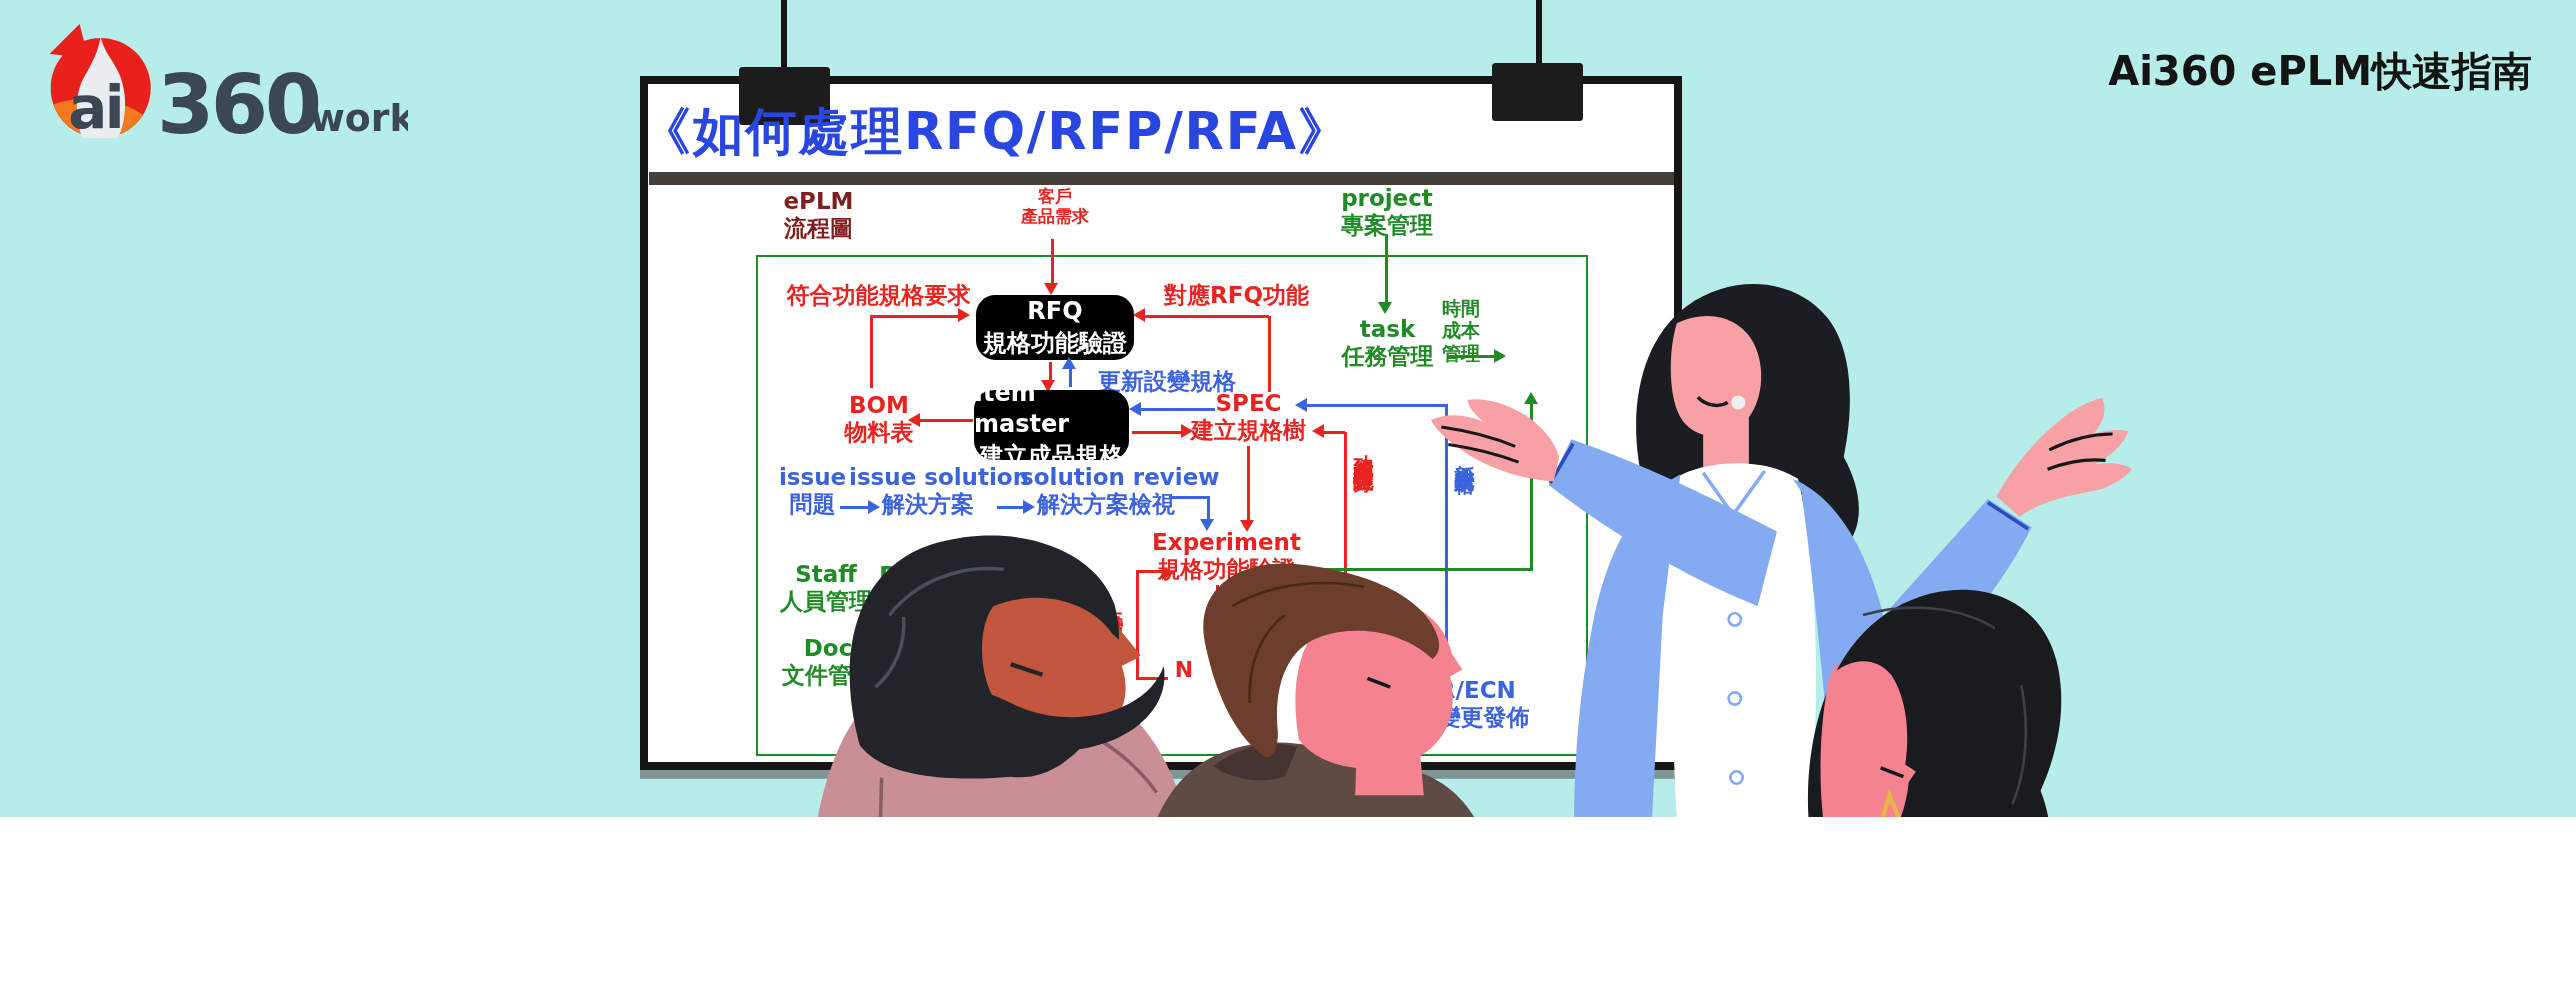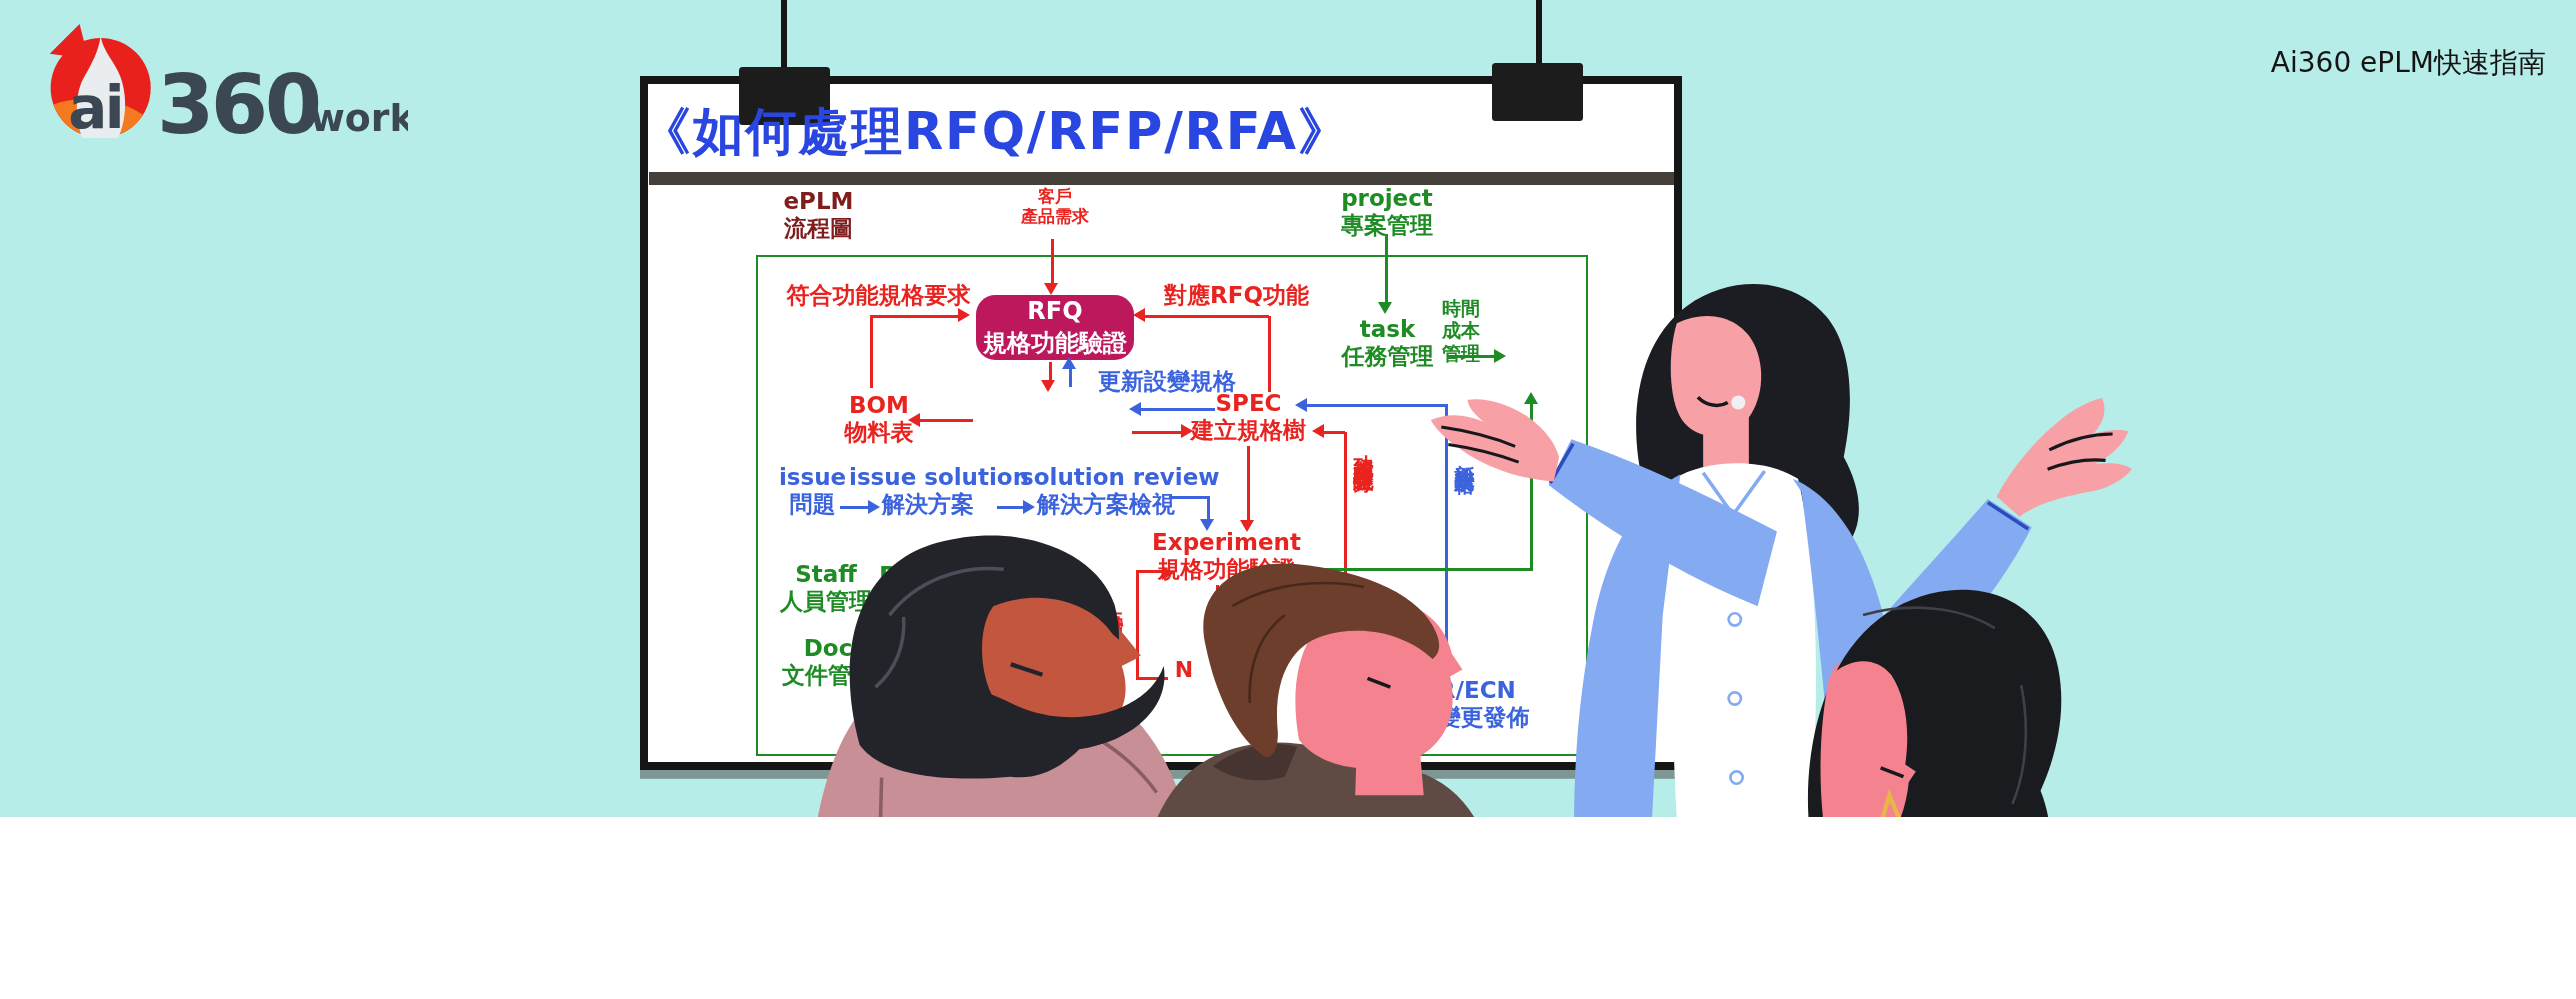--- a/index.html
+++ b/index.html
@@ -12,36 +12,36 @@
   .board-title{position:absolute;left:640px;top:98px;width:1042px;text-align:left;
                font-size:51px;font-weight:700;color:#2946e0;letter-spacing:1.8px}
   .divider{position:absolute;left:649px;top:172px;width:1025px;height:13px;background:#45403a}
   .rod{position:absolute;top:0;width:6.2px;height:77px;background:#161616}
   .clip{position:absolute;width:91px;height:58px;background:#1c1c1c;border-radius:3.5px}
 
   
   .lb{position:absolute;font-weight:700;text-align:center;line-height:1.18;white-space:nowrap}
   .red{color:#e9231f}.blue{color:#3b63dd}.green{color:#1e8b25}.ink{color:#7f1d1d}
   .vt{position:absolute;writing-mode:vertical-rl;text-orientation:upright;font-weight:700;letter-spacing:2.6px}
-  .node{position:absolute;background:#be185d;color:#fff;border-radius:19.3px;display:flex;
+  .node{position:absolute;background:#000000;color:#fff;border-radius:19.3px;display:flex;
         flex-direction:column;align-items:center;justify-content:center;font-weight:700;line-height:1.3}
 
   
   .hl,.vl{position:absolute;background:var(--c)}
   .hl{height:2.6px}.vl{width:2.6px}
   .ar,.al,.au,.ad{position:absolute;width:0;height:0}
   .ar{border-top:7px solid transparent;border-bottom:7px solid transparent;border-left:12.3px solid var(--c)}
   .al{border-top:7px solid transparent;border-bottom:7px solid transparent;border-right:12.3px solid var(--c)}
   .au{border-left:7px solid transparent;border-right:7px solid transparent;border-bottom:12.3px solid var(--c)}
   .ad{border-left:7px solid transparent;border-right:7px solid transparent;border-top:12.3px solid var(--c)}
 
   .grect{position:absolute;left:756px;top:255px;width:828px;height:497px;border:2.6px solid #1e8b25}
 
   .people{position:absolute;left:0;top:0;pointer-events:none}
-  .header-title{position:absolute;right:30px;top:44px;font-size:28px;font-weight:400;color:#141414}
+  .header-title{position:absolute;right:44px;top:44px;font-size:40px;font-weight:700;color:#141414}
   .logo{position:absolute;left:48px;top:22px}
 </style>
 </head>
 <body>
 
 <div class="stage">
 
   <div class="logo">
     <svg width="360" height="132" viewBox="0 0 410 150">
       <circle cx="60" cy="75" r="57" fill="#e8211d"></circle>
@@ -95,20 +95,24 @@
   <div class="vl" style="--c:#e9231f;left:1268px;top:316px;height:76px"></div>
   <div class="hl" style="--c:#e9231f;left:1144px;top:315px;width:125px"></div>
   <div class="al" style="--c:#e9231f;left:1133px;top:308px"></div>
 
   <div class="vl" style="--c:#e9231f;left:1049px;top:362px;height:19.3px"></div>
   <div class="ad" style="--c:#e9231f;left:1041px;top:380px"></div>
   <div class="vl" style="--c:#3b63dd;left:1069px;top:369px;height:17.6px"></div>
   <div class="au" style="--c:#3b63dd;left:1062px;top:357px"></div>
   <div class="lb blue" style="left:1095px;top:368px;width:144px;font-size:23px">更新設變規格</div>
 
+  <div class="node" style="left:974px;top:390px;width:155px;height:70px;font-size:24px">
+    <div>Item master</div>
+    <div>建立成品規格</div>
+  </div>
 
   <div class="lb red" style="left:833px;top:392px;width:92px;font-size:23px">
     <div>BOM</div>
     <div>物料表</div>
   </div>
   <div class="hl" style="--c:#e9231f;left:919px;top:419px;width:54px"></div>
   <div class="al" style="--c:#e9231f;left:908px;top:413px"></div>
 
   <div class="lb red" style="left:1185px;top:390px;width:127px;font-size:23px">
     <div>SPEC</div>

